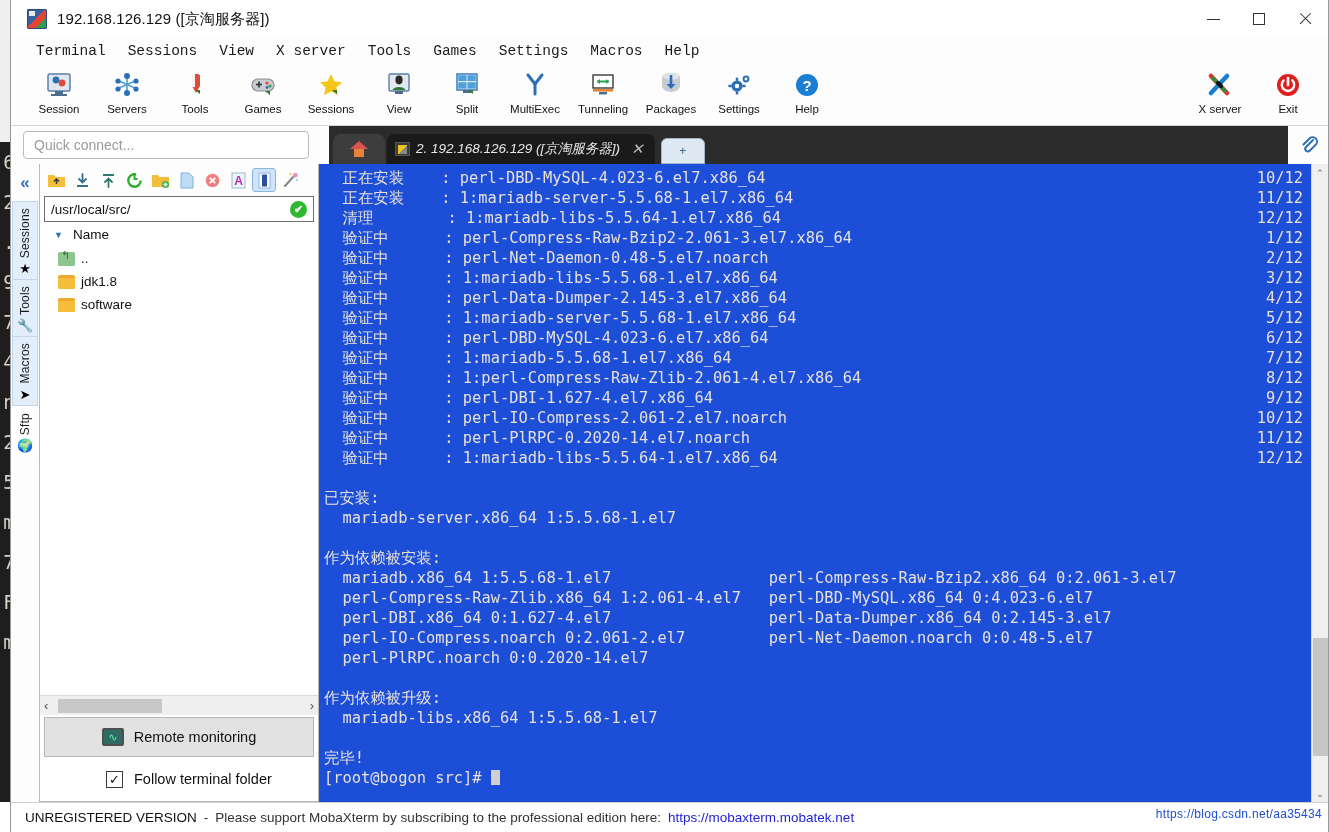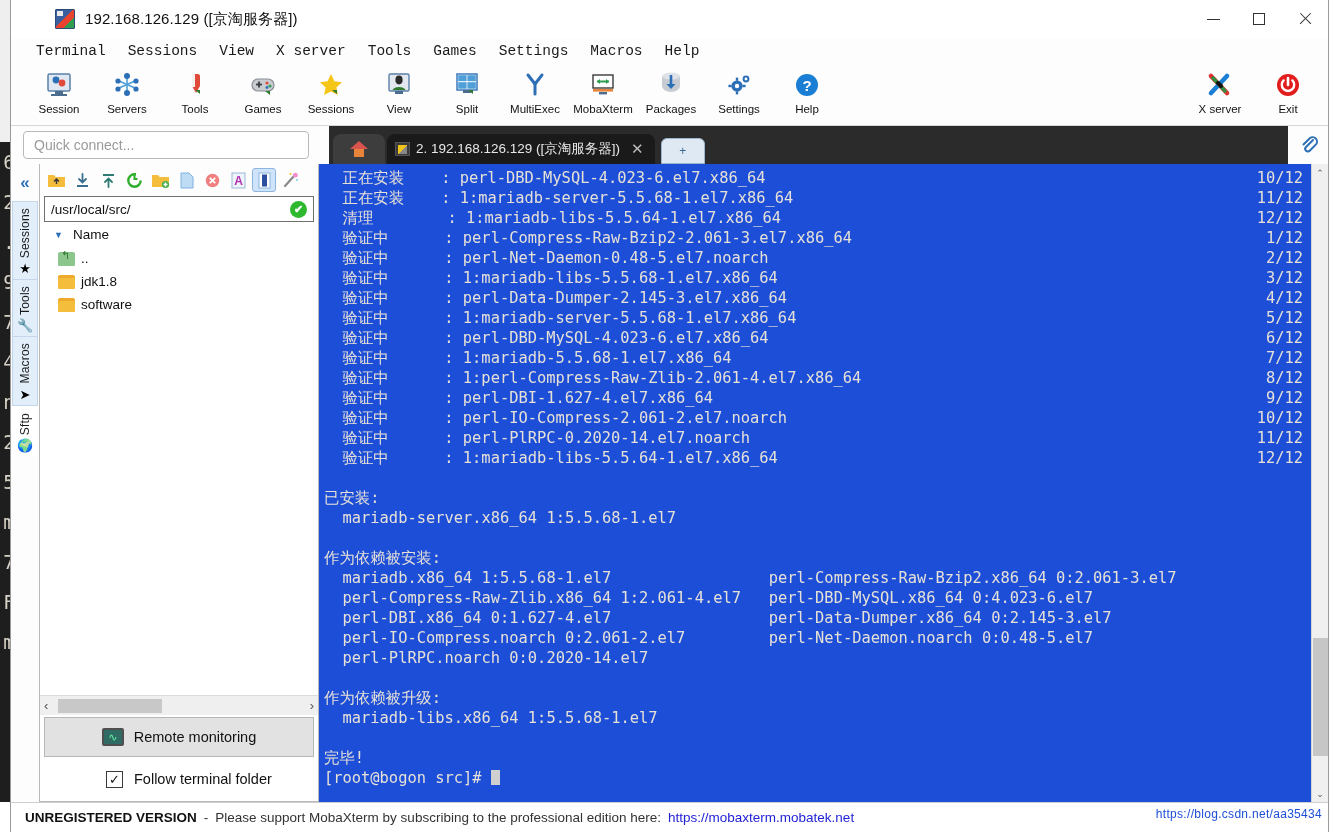--- a/index.html
+++ b/index.html
@@ -28,21 +28,21 @@
   
   .win{
     position:absolute; left:10px; top:0; width:1319px; height:832px;
     background:#fdfdfd; border:1px solid #9a9a9a; border-top:none; border-bottom:none;
     z-index:1; display:flex; flex-direction:column;
   }
 
   
   .titlebar{
     height:38px; min-height:38px; display:flex; align-items:center;
-    background:#ffffff; position:relative;padding-left:28px;
+    background:#ffffff; position:relative;
   }
   .app-icon{
     width:20px;height:20px;margin-left:16px;margin-right:10px;position:relative;
     background:linear-gradient(135deg,#3a5f9e 0%,#3a5f9e 45%,#e8432f 45%,#e8432f 70%,#2f9e4f 70%);
     border:1px solid #2b4a7a; border-radius:1px;
   }
   .app-icon:after{content:"";position:absolute;left:1px;top:1px;width:6px;height:5px;background:#e9e9e9;}
   .win-title{font-size:15px;color:#111;letter-spacing:.1px;}
   .win-btns{position:absolute;right:0;top:0;height:38px;display:flex;}
   .win-btn{width:46px;height:38px;display:flex;align-items:center;justify-content:center;font-size:15px;color:#333;}
@@ -76,21 +76,21 @@
   .tab-home{
     width:52px;height:30px;background:#3d3d3d;
     border-radius:8px 8px 0 0;display:flex;align-items:center;justify-content:center;
     margin-left:4px;
   }
   .home-ico{width:18px;height:16px;position:relative;}
   .home-ico:before{content:"";position:absolute;left:0;top:0;width:0;height:0;border-left:9px solid transparent;border-right:9px solid transparent;border-bottom:8px solid #d9534f;}
   .home-ico:after{content:"";position:absolute;left:4px;top:8px;width:10px;height:8px;background:#e8833a;}
   .tab-active{
     height:30px;background:#1a1a1a;border-radius:8px 8px 0 0;display:flex;align-items:center;
-    padding:0 6px 0 8px;gap:6px;margin-left:2px;
+    padding:0 6px 0 8px;gap:6px;margin-left:2px;font-style:italic;
   }
   .tab-ico{width:15px;height:14px;background:#3a3a3a;border:1px solid #555;position:relative;}
   .tab-ico:after{content:"";position:absolute;left:2px;top:2px;width:9px;height:9px;
      background:linear-gradient(135deg,#f0c419 55%,#888 55%);transform:rotate(0deg);}
   .tab-lbl{font-size:13.5px;color:#e7e7e7;white-space:nowrap;}
   .tab-close{font-size:15px;color:#bdbdbd;padding:0 5px;}
   .tab-new{width:44px;height:26px;margin-left:6px;background:#dfe9f3;border:1px solid #9fb6cc;border-radius:6px 6px 0 0;display:flex;align-items:center;justify-content:center;color:#3a6a9a;font-size:12px;}
   .clip{position:absolute;right:6px;top:6px;width:26px;height:26px;display:flex;align-items:center;justify-content:center;}
 
   
@@ -151,21 +151,21 @@
   
   .vsb{width:17px;min-width:17px;background:#f0f0f0;border-left:1px solid #d4d4d4;display:flex;flex-direction:column;justify-content:space-between;align-items:center;position:relative;}
   .vsb-a{height:17px;width:17px;display:flex;align-items:center;justify-content:center;font-size:9px;color:#5a5a5a;}
   .vsb-thumb{position:absolute;left:1px;width:15px;height:118px;bottom:46px;background:#c6c6c6;}
 
   
   .status{
     height:30px;min-height:30px;background:#ffffff;border-top:1px solid #cfcfcf;
     display:flex;align-items:center;padding-left:14px;gap:7px;position:relative;
   }
-  .st-strong{font-size:13.5px;font-weight:bold;color:#111;}
+  .st-strong{font-size:13.5px;font-weight:normal;color:#111;}
   .st-dash{font-size:13.5px;color:#333;}
   .st-txt{font-size:13.5px;color:#333;}
   .st-link{font-size:13.5px;color:#2323d6;}
   .watermark{position:absolute;right:6px;top:4px;font-size:12px;color:#1d4ed8;letter-spacing:.3px;}
 </style>
 </head>
 <body>
 
 <div id="app">
 
@@ -326,21 +326,21 @@
         <span class="tb-ico">
           <svg width="28" height="26" viewBox="0 0 28 26">
               <rect x="4" y="3" width="20" height="13" fill="#fff" stroke="#3a3a3a" stroke-width="1.4"></rect>
               <line x1="8" y1="9.5" x2="20" y2="9.5" stroke="#2d9e4f" stroke-width="2"></line>
               <path d="M8 9.5 l3-2.5 v5z" fill="#2d9e4f"></path>
               <path d="M20 9.5 l-3-2.5 v5z" fill="#2d9e4f"></path>
               <rect x="4" y="17" width="20" height="2.6" fill="#e8833a"></rect>
               <rect x="10" y="20" width="8" height="2.4" fill="#4a6c8e"></rect>
             </svg>
         </span>
-        <span class="tb-lbl">MobaXterm</span>
+        <span class="tb-lbl">Tunneling</span>
       </div>
 
       <div class="tb-btn">
         <span class="tb-ico">
           <svg width="28" height="26" viewBox="0 0 28 26">
               <path d="M5 4 h18 v10 a9 6 0 0 1 -18 0z" fill="#c7ccd3"></path>
               <ellipse cx="14" cy="4" rx="9" ry="3.5" fill="#dfe3e8"></ellipse>
               <line x1="14" y1="3" x2="14" y2="14" stroke="#2d6fb6" stroke-width="2.6"></line>
               <path d="M14 17 l-4.5-5 h9z" fill="#2d6fb6"></path>
             </svg>

